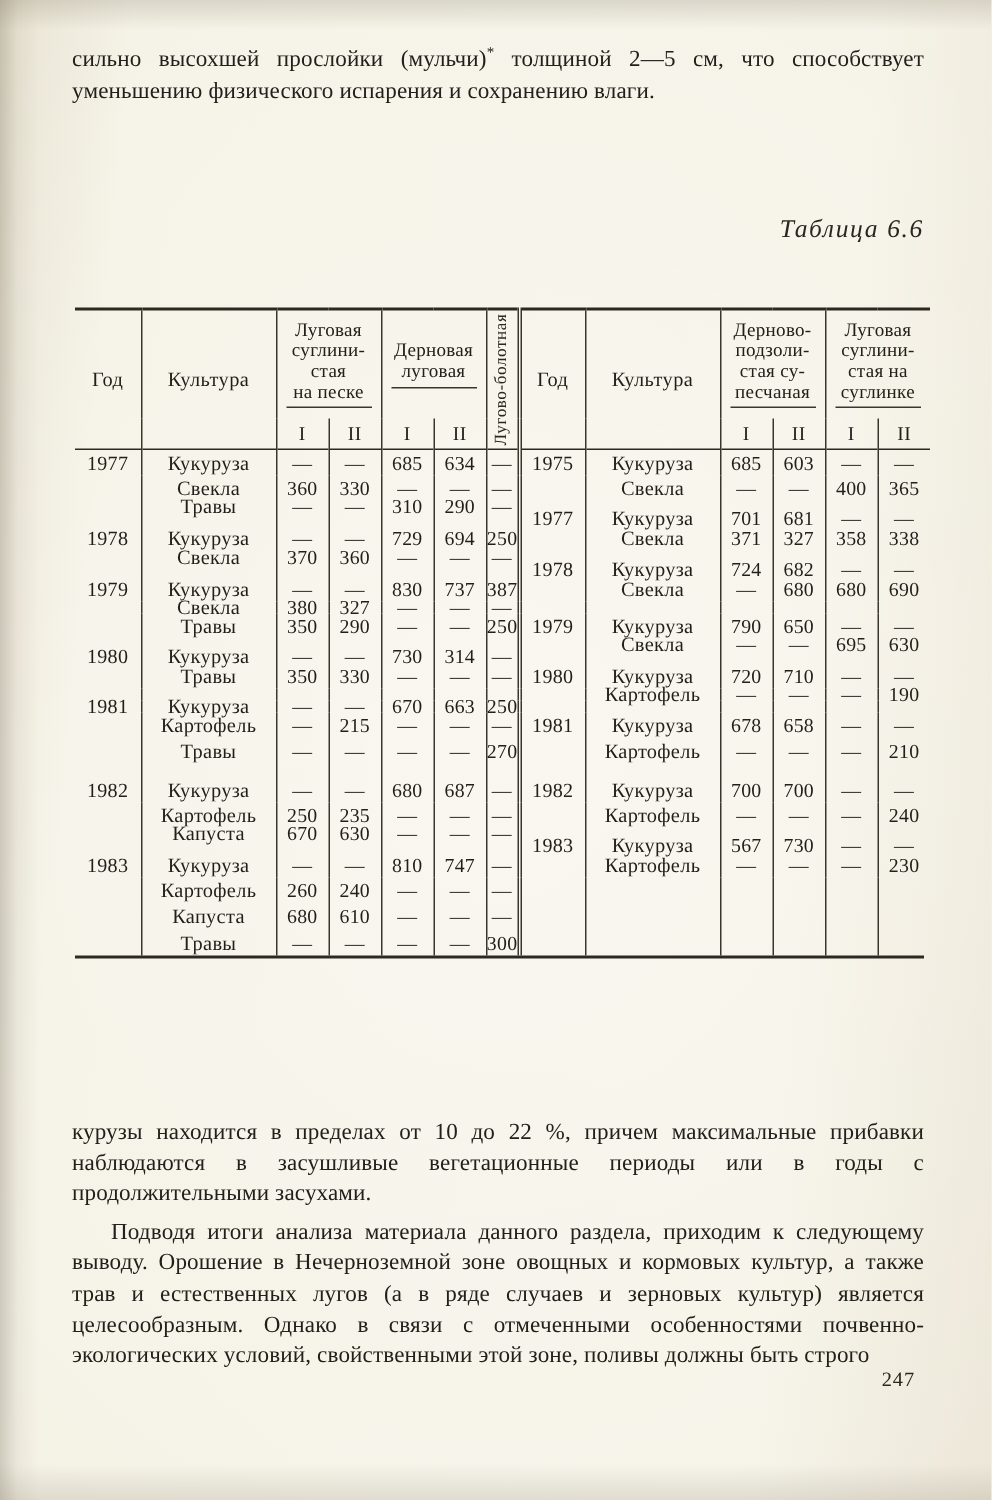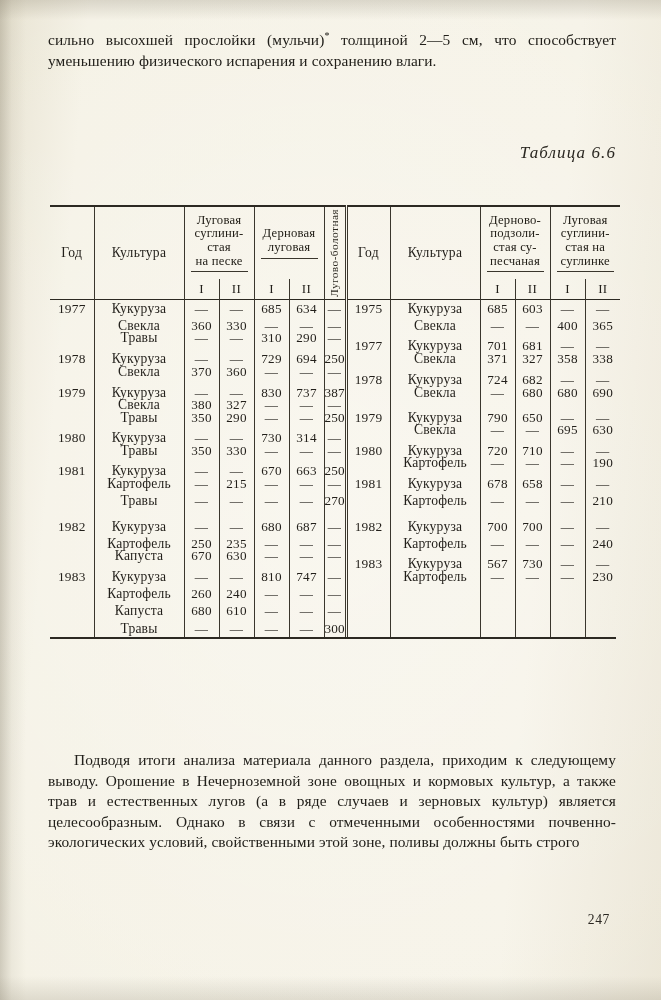--- a/index.html
+++ b/index.html
@@ -685,19 +685,20 @@
             <td class="num vl">&nbsp;</td>
             <td class="num vl">&nbsp;</td>
             <td class="num vl">&nbsp;</td>
           </tr>
         </tbody>
     </table>
     <div class="rule-bot" style="height:0;border-top:2.2px solid #2c2922;border-bottom:none;"></div>
   </div>
 
   <div class="bottom-block">
+    <p class="body-par">курузы находится в пределах от 10 до 22 %, причем максимальные прибавки наблюдаются в засушливые вегетационные периоды или в годы с продолжительными засухами.</p>
     <div class="par-gap"></div>
     <p class="body-par indent">Подводя итоги анализа материала данного раздела, приходим к следующему выводу. Орошение в Нечерноземной зоне овощных и кормовых культур, а также трав и естественных лугов (а в ряде случаев и зерновых культур) является целесообразным. Однако в связи с отмеченными особенностями почвенно-экологических условий, свойственными этой зоне, поливы должны быть строго</p>
   </div>
 
   <div class="folio">247</div>
 
 </div>
 
 </body></html>

